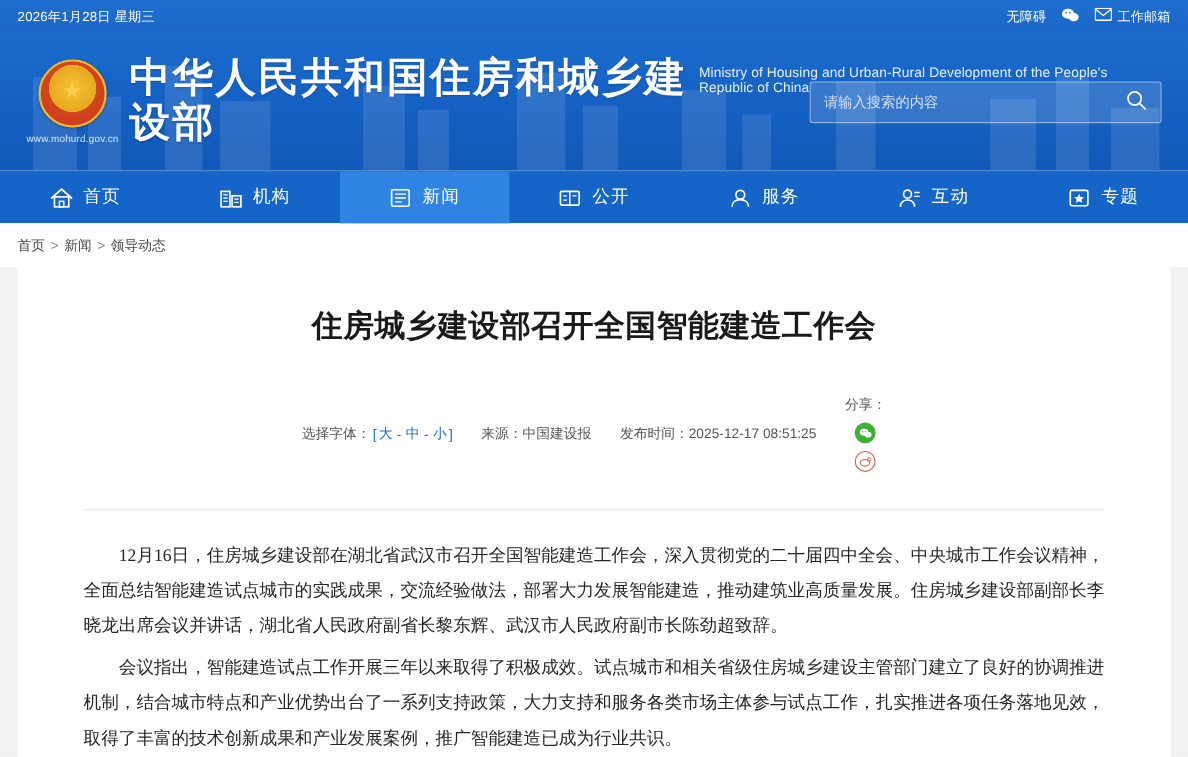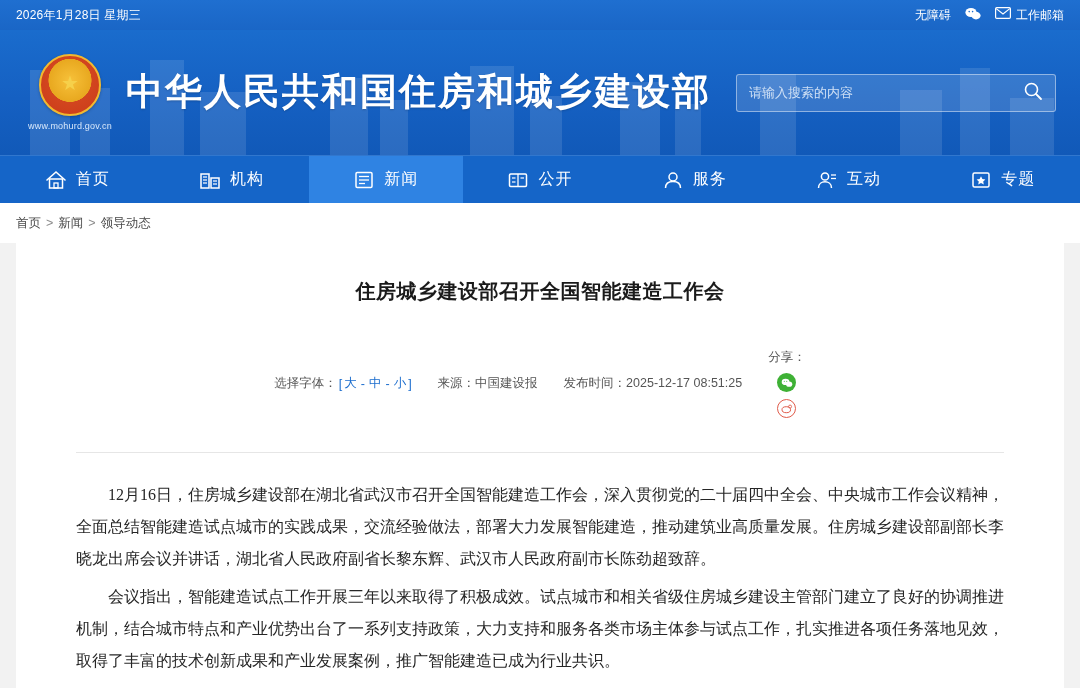--- a/index.html
+++ b/index.html
@@ -138,21 +138,21 @@
   
   .page-bg { background: #f2f2f2; padding: 0 16px 0; height: 448px; }
   .article {
     background: #ffffff;
     height: 100%;
     padding: 34px 60px 0;
   }
   .article h1 {
     text-align: center;
     font-family: "Liberation Serif", serif;
-    font-size: 20px;
+    font-size: 28px;
     font-weight: bold;
     color: #1a1a1a;
     line-height: 1.4;
     letter-spacing: 0.5px;
   }
   .meta {
     margin-top: 44px;
     display: flex;
     justify-content: center;
     align-items: center;
@@ -237,20 +237,21 @@
       <rect x="1010" y="68" width="44" height="57"></rect>
     </g>
   </svg>
   <div class="mast-inner">
     <div class="emblem-wrap">
       <div class="emblem"></div>
       <div class="emblem-url">www.mohurd.gov.cn</div>
     </div>
     <div class="titles">
       <div class="title-cn">中华人民共和国住房和城乡建设部</div>
+      <div class="title-en">Ministry of Housing and Urban-Rural Development of the People's Republic of China</div>
     </div>
     <div class="search-box">
       <input class="search-input" type="text" placeholder="请输入搜索的内容" style="">
       <button class="search-btn">
         <span>
           <svg width="20" height="20" viewBox="0 0 20 20">
               <circle cx="8.5" cy="8.5" r="6" fill="none" stroke="#ffffff" stroke-width="1.6"></circle>
               <line x1="13" y1="13" x2="18" y2="18" stroke="#ffffff" stroke-width="1.8" stroke-linecap="round"></line>
             </svg>
         </span>

